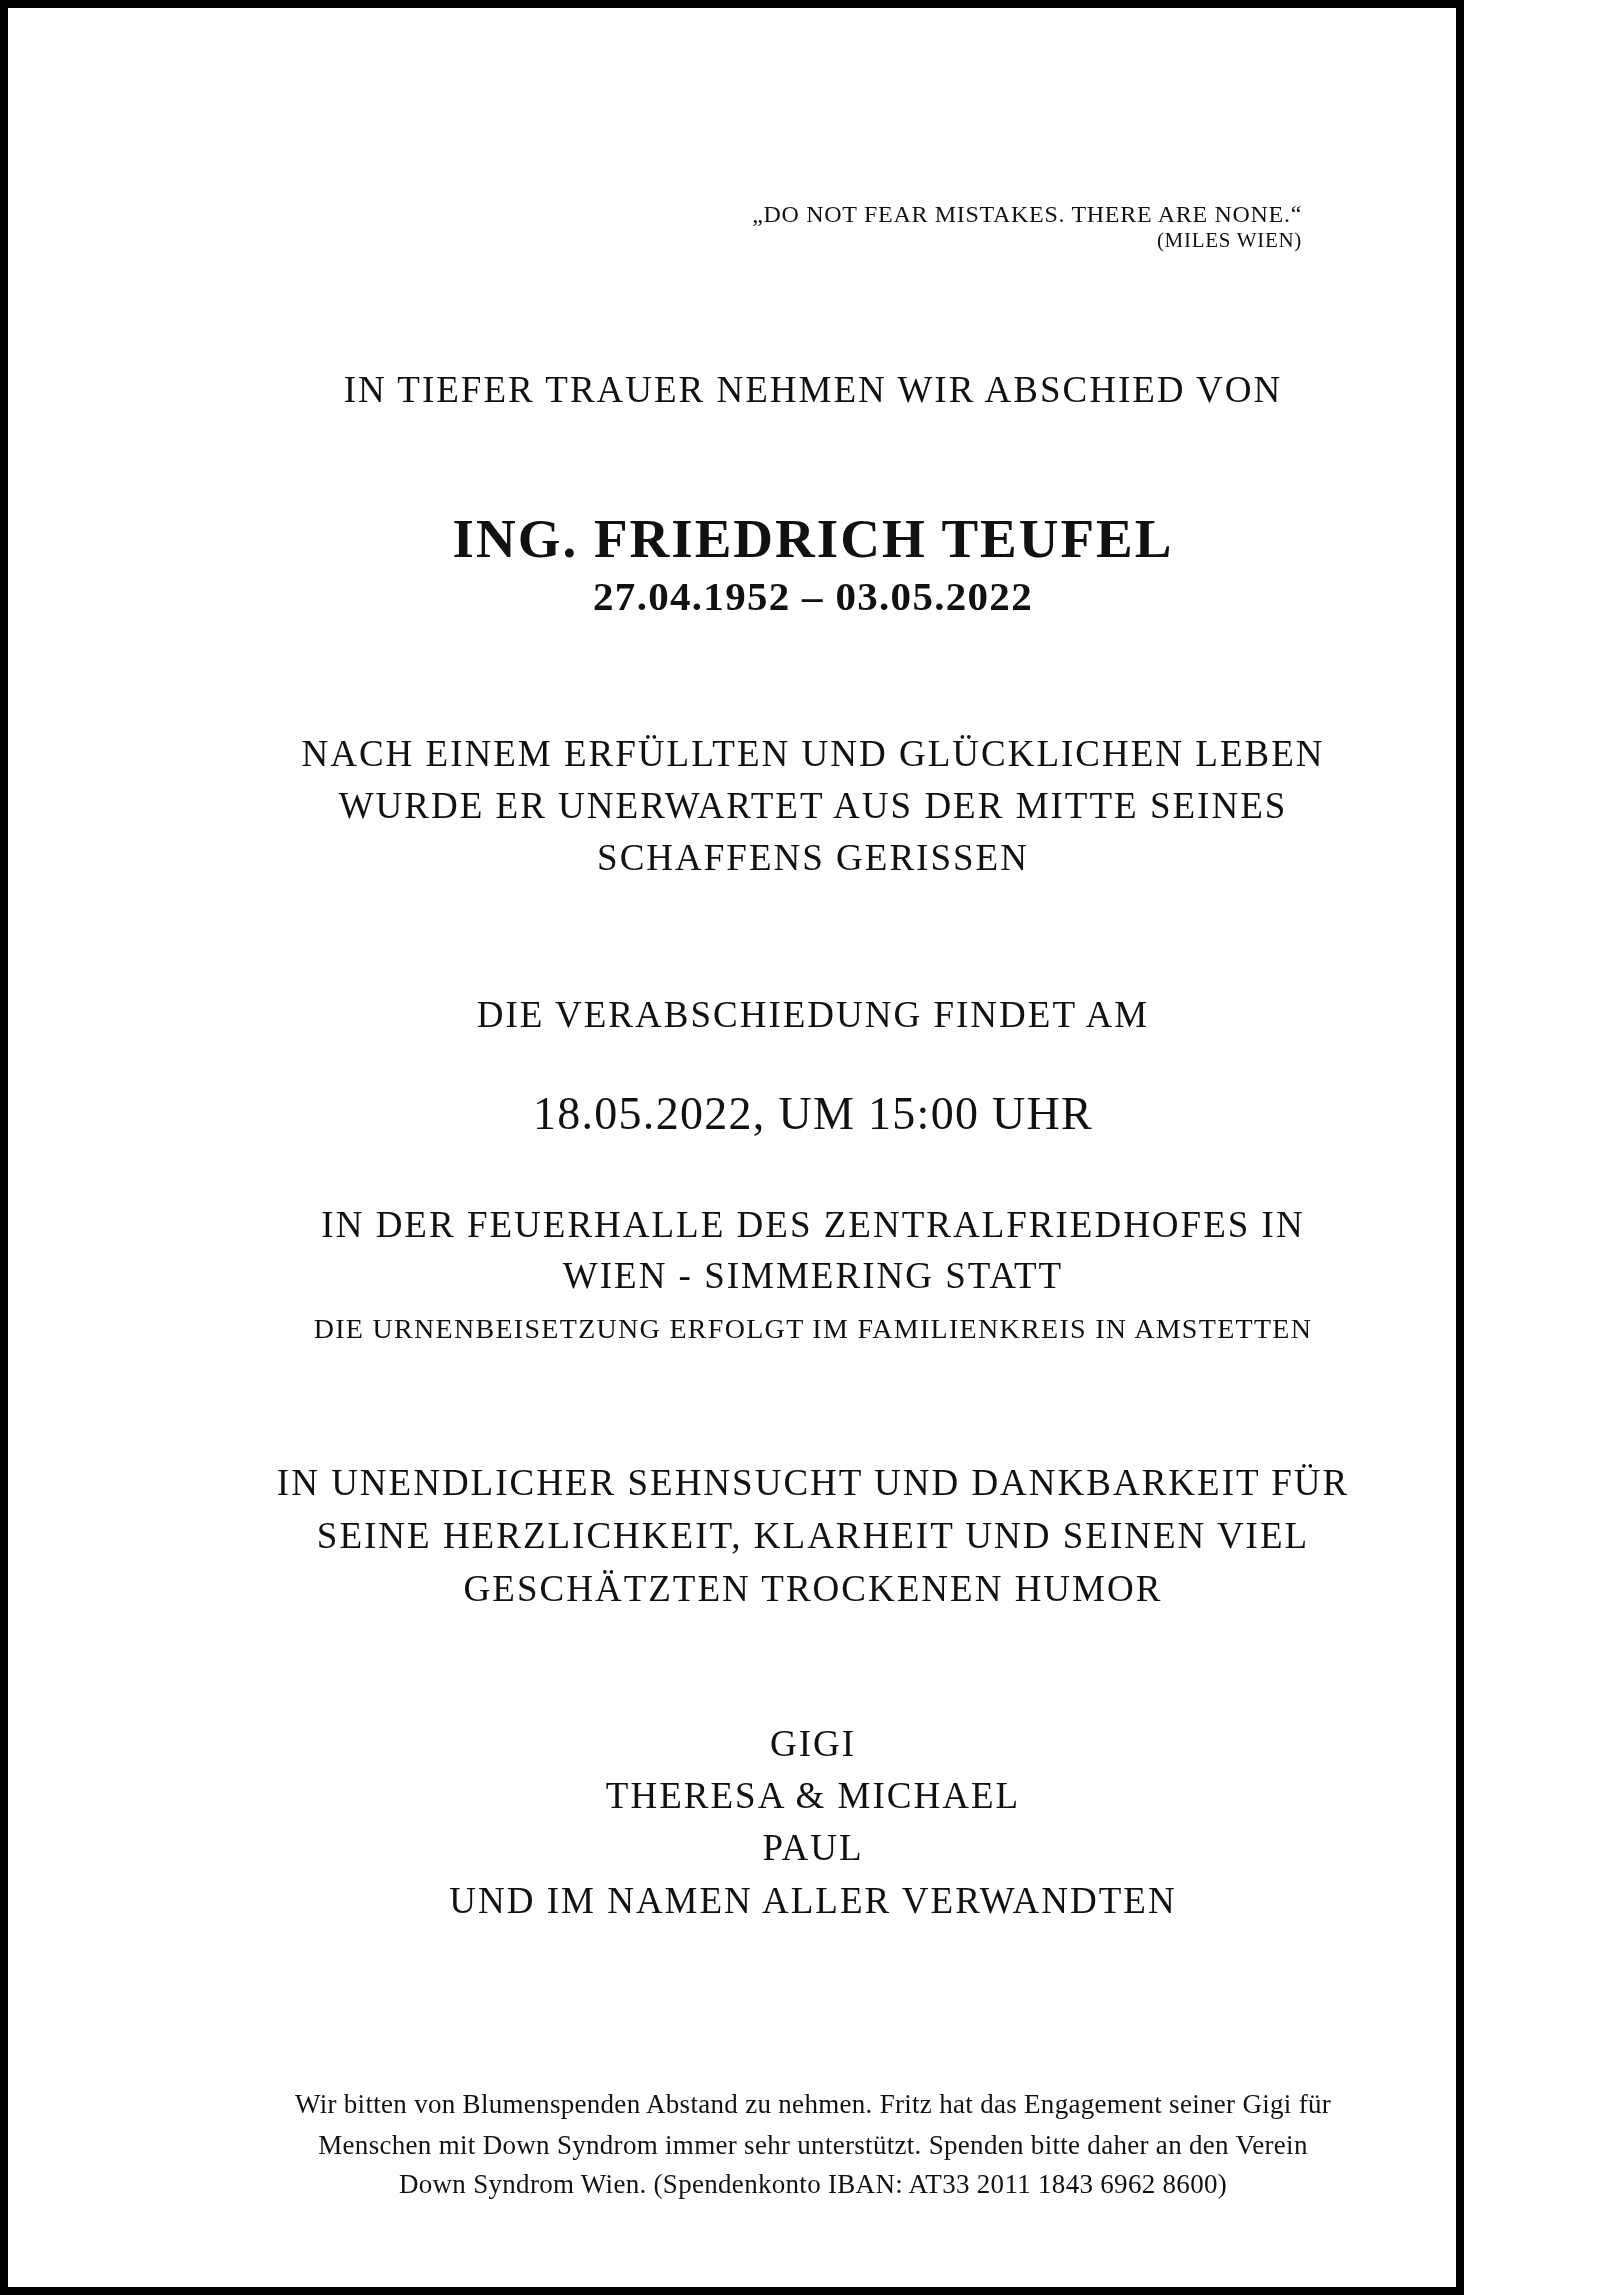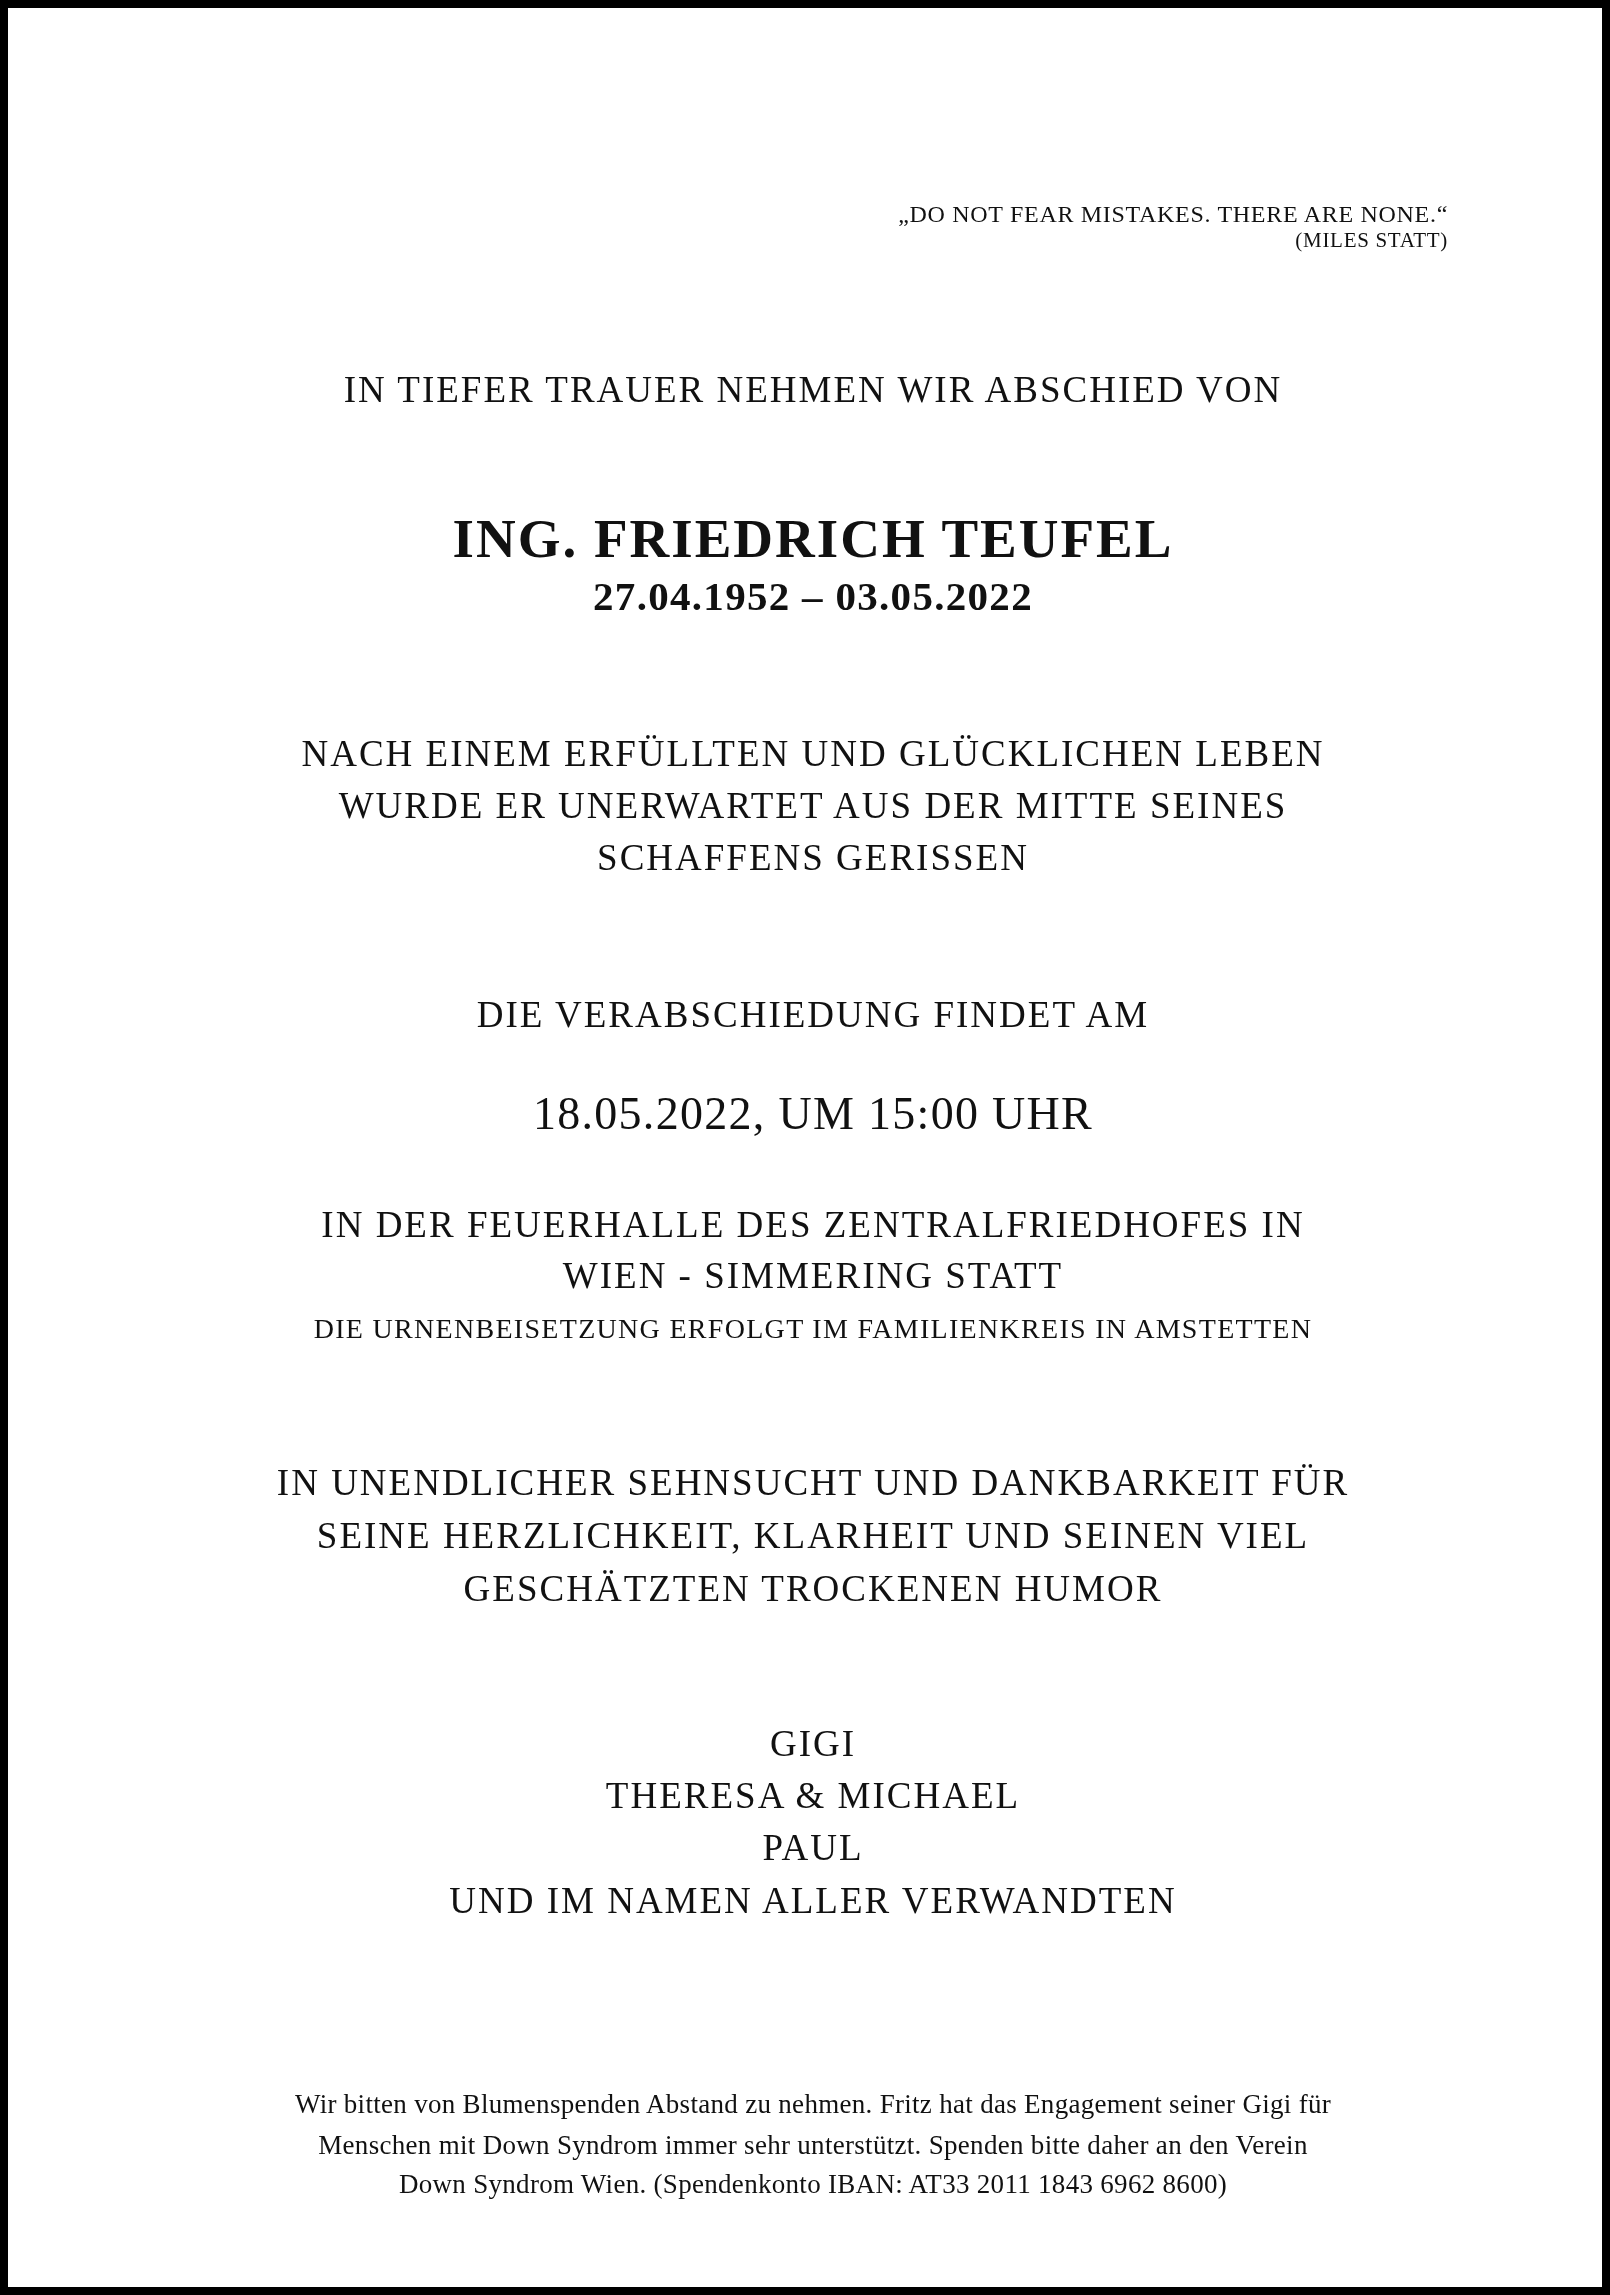--- a/index.html
+++ b/index.html
@@ -12,21 +12,21 @@
     height: 2295px;
     position: relative;
     overflow: hidden;
     font-family: "Liberation Serif", "DejaVu Serif", serif;
     color: #111111;
   }
   .frame {
     position: absolute;
     left: 0;
     top: 0;
-    width: 1610px;
+    width: 1464px;
     height: 2295px;
     box-sizing: border-box;
     border: 8px solid #000000;
     background: #ffffff;
   }
   .line {
     position: absolute;
     left: 0;
     width: 1610px;
     text-align: center;
@@ -51,21 +51,21 @@
   .name-dates { font-size: 41px; font-weight: bold; letter-spacing: 1.3px; }
   .datetime { font-size: 46px; letter-spacing: 1.3px; }
   .footer { font-size: 27px; letter-spacing: 0.3px; }
 </style>
 </head>
 <body>
 
 <div class="frame">
 
   <div class="quote quote-main">„DO NOT FEAR MISTAKES. THERE ARE NONE.“</div>
-  <div class="quote quote-author">(MILES STATT)</div>
+  <div class="quote quote-author">(MILES WIEN)</div>
 
   <div class="line caps-md" style="top:363px;">IN TIEFER TRAUER NEHMEN WIR ABSCHIED VON</div>
 
   <div class="line name-title" style="top:503px;">ING. FRIEDRICH TEUFEL</div>
   <div class="line name-dates" style="top:568px;">27.04.1952 – 03.05.2022</div>
 
   <div>
     <div class="line caps-md" style="top:727px;">NACH EINEM ERFÜLLTEN UND GLÜCKLICHEN LEBEN</div>
     <div class="line caps-md" style="top:779px;">WURDE ER UNERWARTET AUS DER MITTE SEINES</div>
     <div class="line caps-md" style="top:831px;">SCHAFFENS GERISSEN</div>

